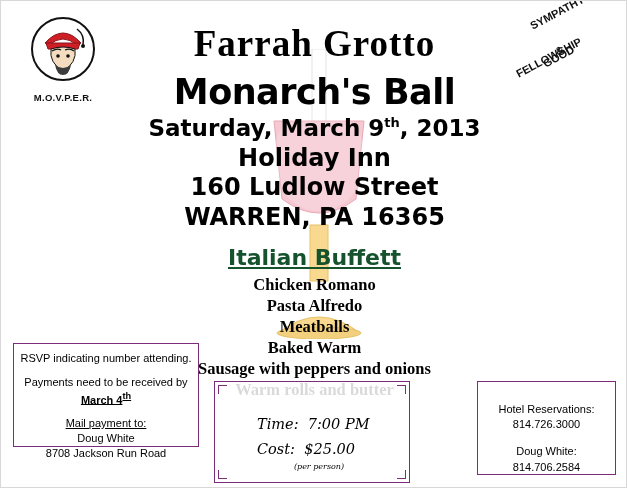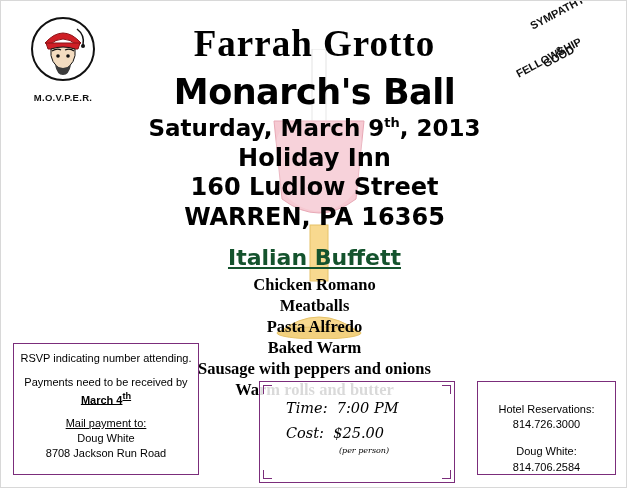--- a/index.html
+++ b/index.html
@@ -145,40 +145,39 @@
     position: absolute;
     border: 1px solid #7b2d7b;
     background: rgba(255,255,255,0.85);
     box-sizing: border-box;
     z-index: 4;
   }
   .box-left {
     left: 12px;
     top: 342px;
     width: 186px;
-    height: 132px;
+    height: 104px;
     text-align: center;
     padding-top: 7px;
   }
   .box-left .line {
     font-size: 11px;
     color: #000;
     line-height: 1.35;
   }
   .box-left .gap { height: 9px; }
   .u { text-decoration: underline; }
   .b { font-weight: bold; }
 
   .box-center {
     left: 213px;
     top: 380px;
     width: 196px;
     height: 102px;
-    padding: 0;
-    margin-left: 45px;
+    padding: 16px;
   }
   .box-center .ctext {
     font-family: "DejaVu Serif", serif;
     font-style: italic;
     font-size: 14.5px;
     color: #000;
     margin-left: 26px;
   }
   .box-center .time-row { margin-top: 18px; }
   .box-center .cost-row { margin-top: 9px; }
@@ -271,22 +270,22 @@
     <div class="ball-title">Monarch's Ball</div>
     <div class="event-date"><span>Saturday, March 9</span><sup>th</sup><span>, 2013</span></div>
     <div class="venue">
       <div>Holiday Inn</div>
       <div>160 Ludlow Street</div>
       <div>WARREN, PA  16365</div>
     </div>
     <div><span class="buffet-title">Italian Buffett</span></div>
     <div class="menu">
       <div>Chicken Romano</div>
+      <div>Pasta Alfredo</div>
       <div>Meatballs</div>
-      <div>Pasta Alfredo</div>
       <div>Baked Warm</div>
       <div>Sausage with peppers and onions</div>
       <div>Warm rolls and butter</div>
     </div>
   </div>
 
   <div class="box box-left">
     <div class="line">RSVP indicating number attending.</div>
     <div class="gap"></div>
     <div class="line">Payments need to be received by</div>

